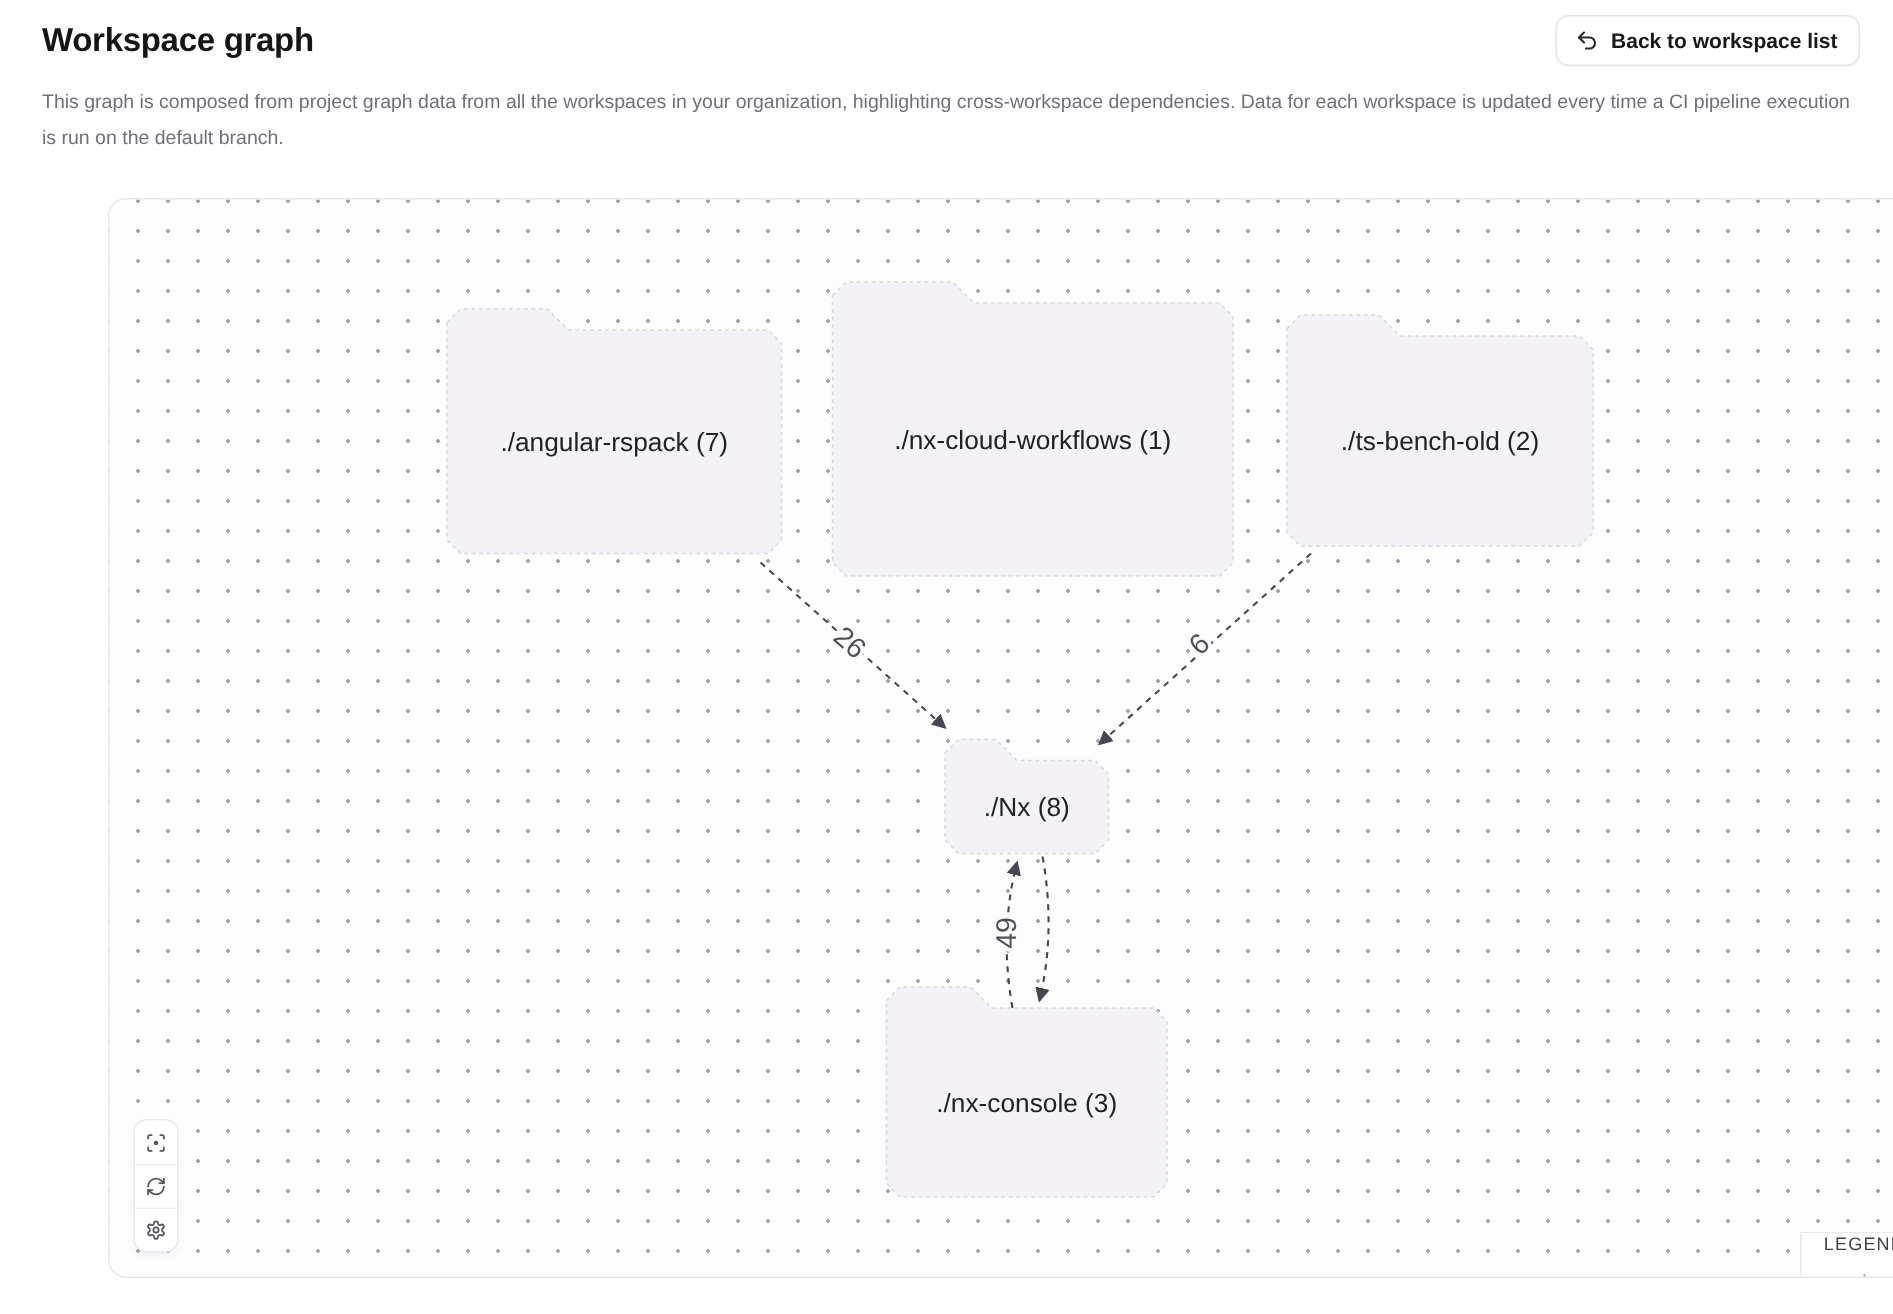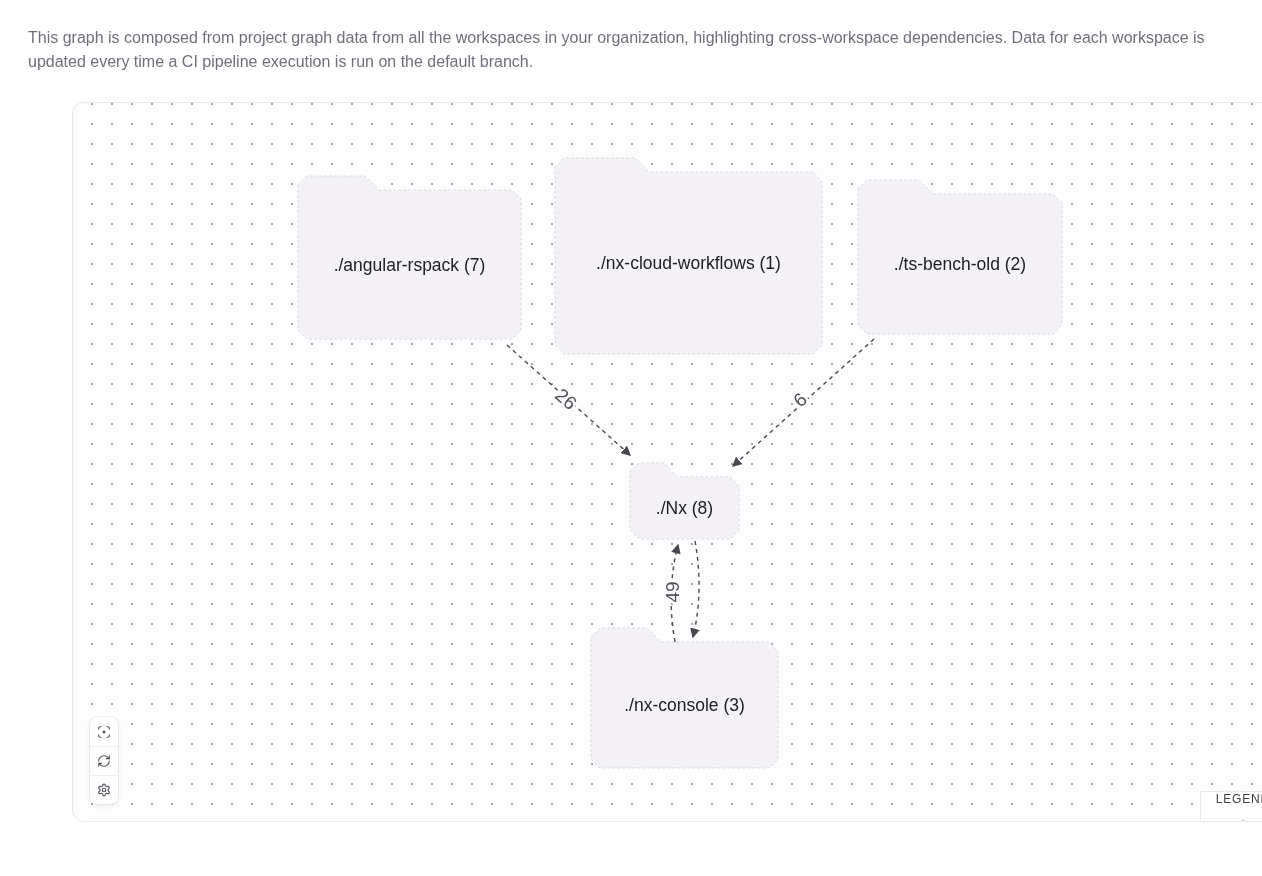--- a/index.html
+++ b/index.html
@@ -8,21 +8,21 @@
   .page { padding: 14px 22px 0 28px; }
 
   
   .header-row { display: flex; justify-content: space-between; align-items: flex-start; }
   .page-title { font-size: 22px; font-weight: 700; color: #151517; letter-spacing: -0.2px; }
   .back-btn { display: inline-flex; align-items: center; gap: 8px; background: #fff;
     border: 1px solid #e4e4e7; border-radius: 9px; padding: 8px 14px 8px 12px;
     font-size: 14px; font-weight: 600; color: #18181b; cursor: pointer;
     box-shadow: 0 1px 2px rgba(16,16,20,.04); margin-top: -4px; }
   .back-btn svg { width: 16px; height: 16px; stroke: #27272a; }
-  .page-desc { margin-top: 12px; font-size: 16px; line-height: 24px; color: #6f707a; max-width: 1213px; }
+  .page-desc { margin-top: 12px; font-size: 13px; line-height: 24px; color: #6f707a; max-width: 1213px; }
 
   
   .graph-panel { position: relative; margin-top: 28px; width: 1212px; height: 720px;
     background: #fdfdfe; border: 1px solid #e8e7ee; border-radius: 12px; overflow: hidden;
     background-image: radial-gradient(circle, #a6a4ae 1.15px, transparent 1.15px);
     background-size: 20px 20px; background-position: 9px 11px; margin-left: 44px; }
   .graph-canvas { position: absolute; inset: 0; width: 100%; height: 100%; }
 
   .node-label { font-family: "Liberation Sans", sans-serif; font-size: 17.5px; fill: #212126; }
   .edge-label { font-family: "Liberation Sans", sans-serif; font-size: 19px; font-weight: 500;
@@ -43,20 +43,32 @@
     border-top: 1px solid #e8e7ee; border-left: 1px solid #e8e7ee;
     border-top-left-radius: 2px; cursor: pointer; flex-direction: column; }
   .legend-label { font-size: 12px; font-weight: 500; letter-spacing: 0.8px; color: #3f3f46; }
   .legend-plus { font-size: 17px; font-weight: 400; color: #9ca0a8; line-height: 1; }
 </style>
 </head>
 <body>
 
 <div class="page">
 
+  <div class="header-row">
+    <h1 class="page-title">Workspace graph</h1>
+    <button class="back-btn">
+      <span style="display:inline-flex">
+        <svg viewBox="0 0 24 24" fill="none" stroke-width="2.1" stroke-linecap="round" stroke-linejoin="round">
+          <path d="M9 14 4 9l5-5"></path>
+            <path d="M4 9h10.5a5.5 5.5 0 0 1 5.5 5.5 5.5 5.5 0 0 1-5.5 5.5H11"></path>
+        </svg>
+      </span>
+      <span>Back to workspace list</span>
+    </button>
+  </div>
 
   <p class="page-desc">This graph is composed from project graph data from all the workspaces in your organization, highlighting cross-workspace dependencies. Data for each workspace is updated every time a CI pipeline execution is run on the default branch.</p>
 
   <div class="graph-panel">
     <svg class="graph-canvas" viewBox="0 0 1210 718" preserveAspectRatio="none">
         <defs>
           <marker id="arw" markerWidth="8" markerHeight="8" refX="6" refY="3.5" orient="auto">
             <path d="M0 0 L7 3.5 L0 7 Z" fill="#47474f"></path>
           </marker>
         </defs>

